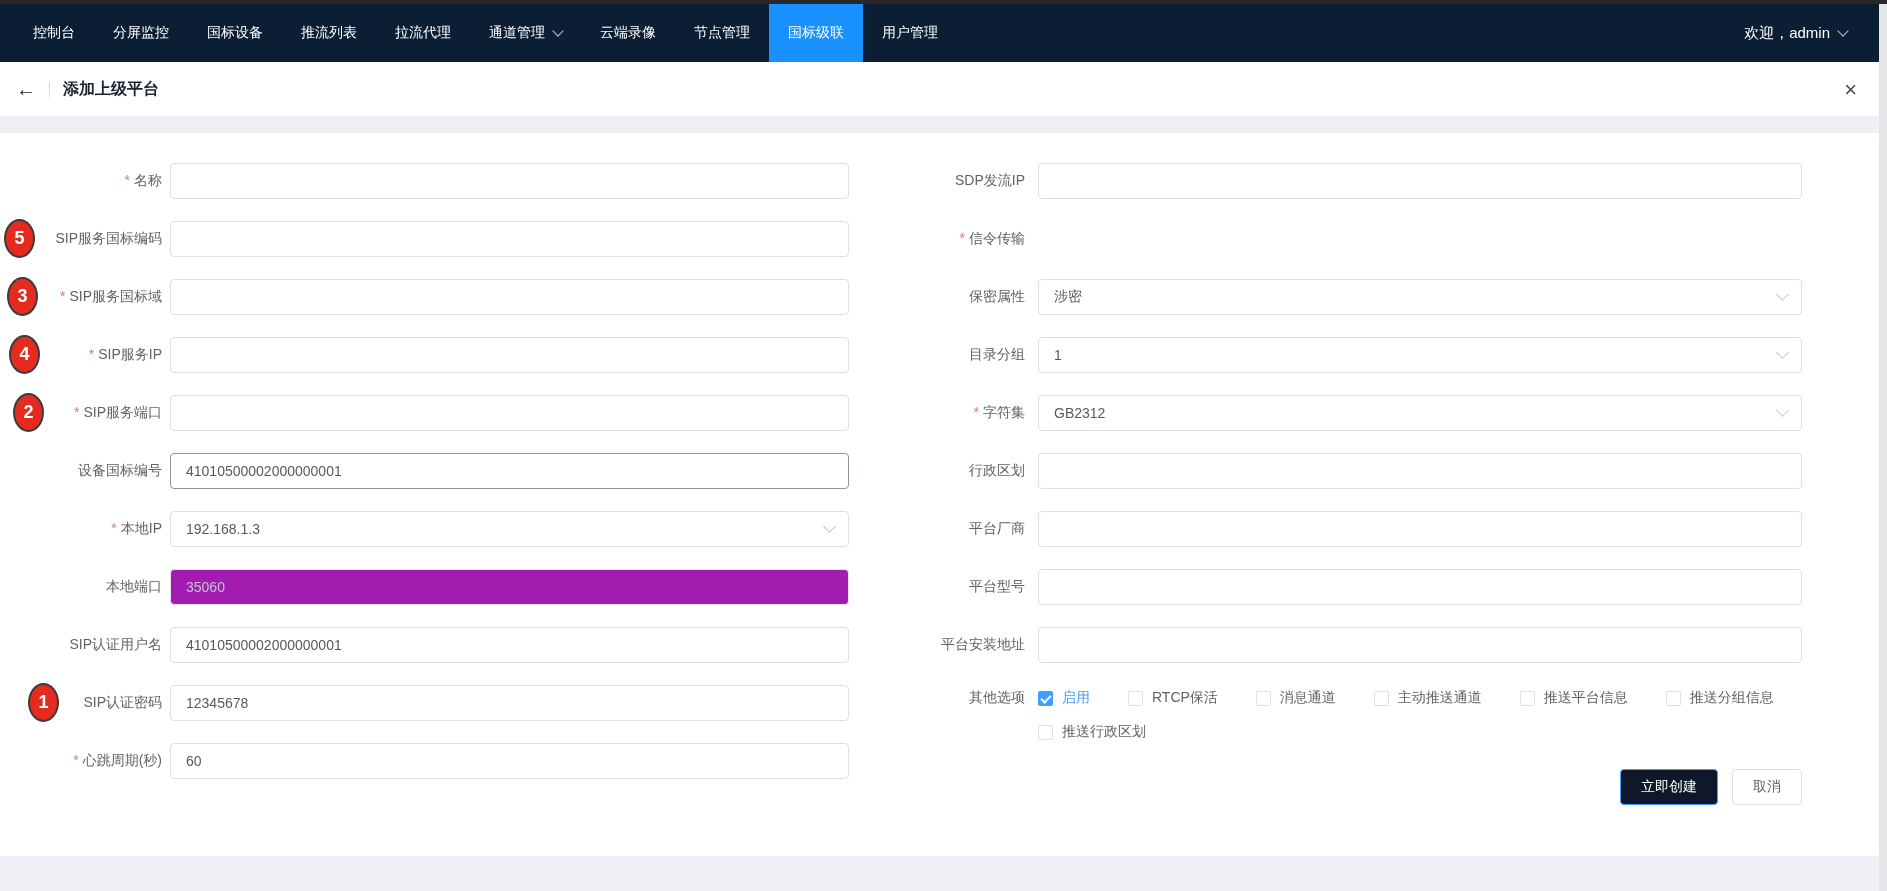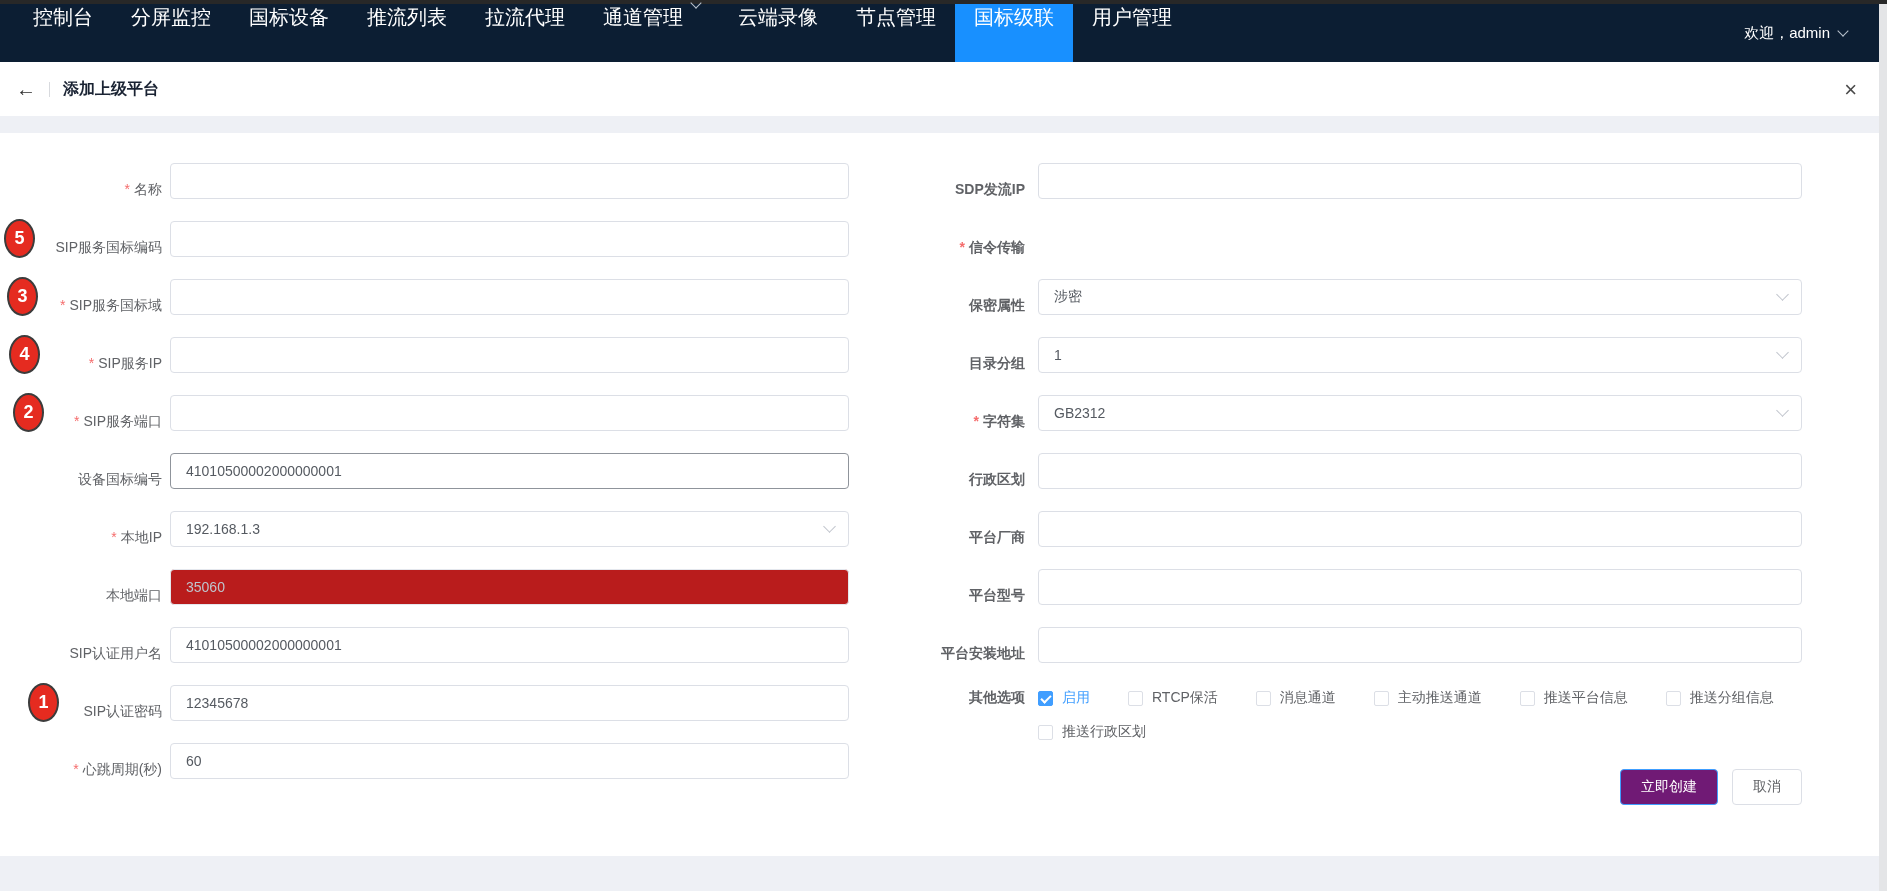--- a/index.html
+++ b/index.html
@@ -8,67 +8,67 @@
     position:relative; overflow:hidden;
     background:#eef0f5;
     font-family:"Liberation Sans","DejaVu Sans",sans-serif;
   }
   
   .top-strip { position:absolute; top:0; left:0; width:1887px; height:4px; background:#282828; }
   .scrollbar { position:absolute; top:4px; right:0; bottom:0; width:8px; background:#e4e5e7; }
   
   .navbar { position:absolute; top:4px; left:0; width:1879px; height:58px; background:#0c1e33;
             display:flex; align-items:stretch; padding-left:14px; }
-  .nav-tab { display:flex; padding:0 19px; color:#ffffff; font-size:20px; cursor:pointer; white-space:nowrap; }
+  .nav-tab { display:flex; align-items:center; padding:0 19px; color:#ffffff; font-size:14px; cursor:pointer; white-space:nowrap; }
   .nav-tab.active { background:#1890ff; }
   .nav-chev { width:8px; height:8px; border-right:1.5px solid #b9c3cd; border-bottom:1.5px solid #b9c3cd;
               transform:rotate(45deg); margin-left:9px; margin-top:-5px; }
   .nav-right { margin-left:auto; display:flex; align-items:center; padding-right:32px; color:#ffffff; font-size:15px; cursor:pointer; }
   
   .page-header { position:absolute; top:62px; left:0; width:1879px; height:54px; background:#ffffff;
                  display:flex; align-items:center; padding-left:16px; }
   .back-icon { font-size:20px; color:#2c2c2c; cursor:pointer; line-height:1; }
   .hdr-divider { width:1px; height:15px; background:#d8dade; margin:0 13px; }
   .page-title { font-size:16px; font-weight:bold; color:#1a2333; }
   .close-icon { position:absolute; right:22px; top:17px; font-size:22px; color:#4a4a4a; cursor:pointer; line-height:1; }
   
   .card { position:absolute; top:133px; left:0; width:1879px; height:723px; background:#ffffff; }
   .col-left  { position:absolute; left:0;    top:30px; width:849px; }
   .col-right { position:absolute; left:860px; top:30px; width:942px; }
-  .row { position:relative; display:flex; align-items:flex-end; height:36px; margin-bottom:22px; }
+  .row { position:relative; display:flex; align-items:center; height:36px; margin-bottom:22px; }
   .lbl { font-size:14px; color:#606266; text-align:right; flex:0 0 auto; white-space:nowrap; }
   .col-left  .lbl { width:170px; padding-right:8px; }
-  .col-right .lbl { width:178px; padding-right:13px;font-weight:bold; }
+  .col-right .lbl { width:178px; padding-right:13px; }
   .required .lbl::before { content:"*"; color:#f56c6c; margin-right:4px; }
   .ctrl { position:relative; flex:1; height:36px; }
   .field { width:100%; height:36px; border:1px solid #dcdfe6; border-radius:4px; padding:0 15px;
            font-size:14px; color:#555a61; background:#fff; outline:none; font-family:inherit; }
   .field.dark { border-color:#8f949b; }
-  .field.disabled { background:#b91c1c; border-color:#e4e7ed; color:#bfc4cc; }
+  .field.disabled { background:#a21caf; border-color:#e4e7ed; color:#bfc4cc; }
   .select-chevron { position:absolute; right:15px; top:50%; width:9px; height:9px; margin-top:-7px;
                     border-right:1.6px solid #c0c4cc; border-bottom:1.6px solid #c0c4cc; transform:rotate(45deg); pointer-events:none; }
   
   .badge { position:absolute; top:-2px; width:31px; height:39px; background:#e52b20;
            border:2px solid #3c3c3c; border-radius:50%; color:#ffffff; font-size:18px; font-weight:bold;
            display:flex; align-items:center; justify-content:center; }
   
   .opts-row { display:flex; align-items:center; margin-top:26px; }
   .opts-row2 { display:flex; margin-top:16px; margin-left:178px; }
   .opt-items { display:flex; align-items:center; gap:38px; }
   .cb-item { display:flex; align-items:center; cursor:pointer; }
   .cb-box { width:15px; height:15px; border:1px solid #dcdfe6; border-radius:2px; background:#fff; position:relative; flex:0 0 auto; }
   .cb-box.checked { background:#409eff; border-color:#409eff; }
   .cb-box.checked::after { content:""; position:absolute; left:4px; top:1px; width:4px; height:8px;
                            border:solid #fff; border-width:0 2px 2px 0; transform:rotate(45deg); }
   .cb-label { margin-left:9px; font-size:14px; color:#606266; white-space:nowrap; }
   .cb-label.on { color:#409eff; }
   
   .btn-row { display:flex; justify-content:flex-end; gap:14px; margin-top:28px; }
   .btn { height:36px; border-radius:4px; font-size:14px; font-family:inherit; cursor:pointer; }
-  .btn-primary { width:98px; background:#701a75; border:1px solid #409eff; color:#ffffff; }
+  .btn-primary { width:98px; background:#0f172a; border:1px solid #409eff; color:#ffffff; }
   .btn-plain { width:70px; background:#ffffff; border:1px solid #dcdfe6; color:#606266; }
 </style>
 </head>
 <body>
 
 <div class="top-strip"></div>
 <div class="scrollbar"></div>
 
 <div class="navbar">
   <div class="nav-tab">

